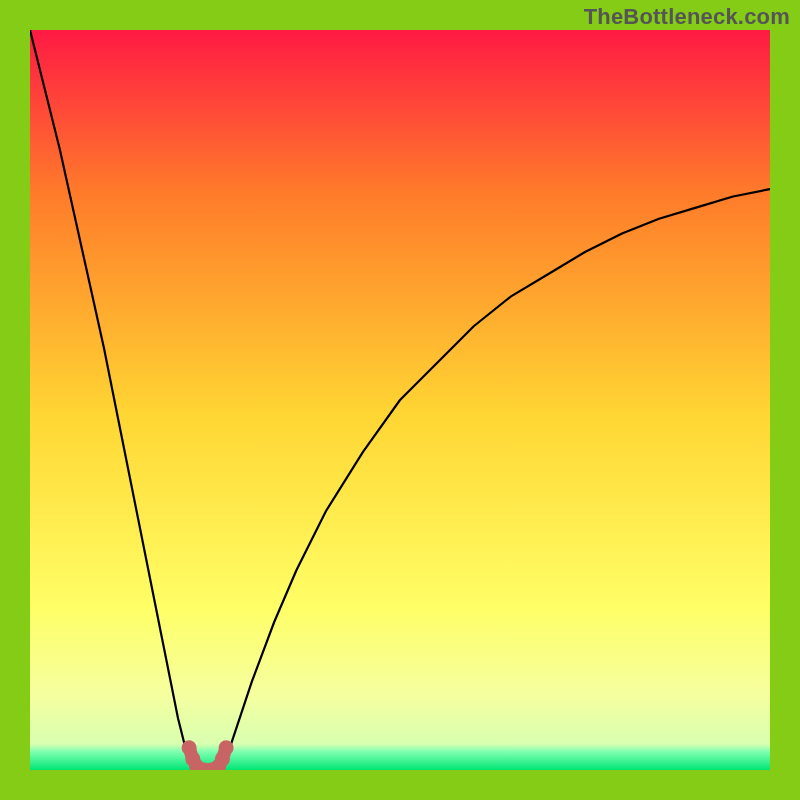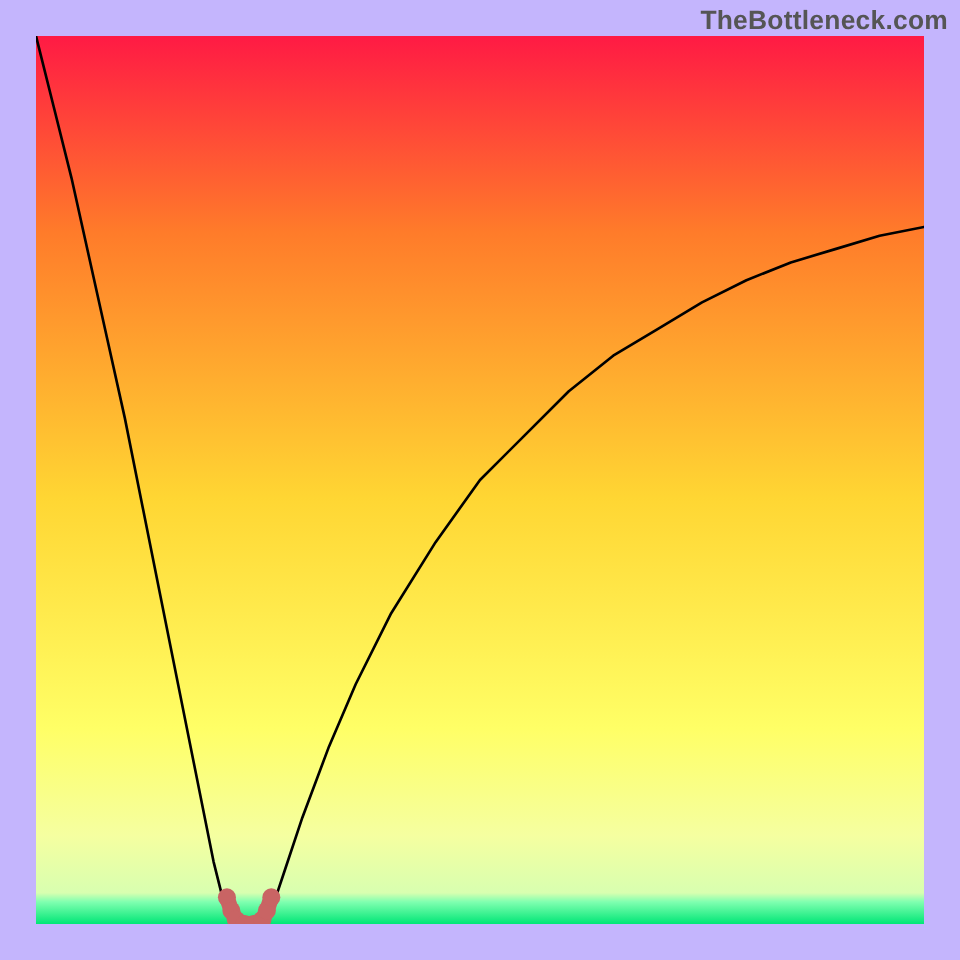--- a/index.html
+++ b/index.html
@@ -8,21 +8,21 @@
     width: 800px;
     height: 800px;
     background: #000;
     font-family: Arial, Helvetica, sans-serif;
     overflow: hidden;
   }
   .frame {
     position: relative;
     width: 800px;
     height: 800px;
-    background: #c4b5fd;
+    background: #84cc16;
   }
   .watermark {
     position: absolute;
     top: 4px;
     right: 10px;
     color: #555;
     font-size: 22px;
     font-weight: 600;
     letter-spacing: 0.2px;
     z-index: 10;

